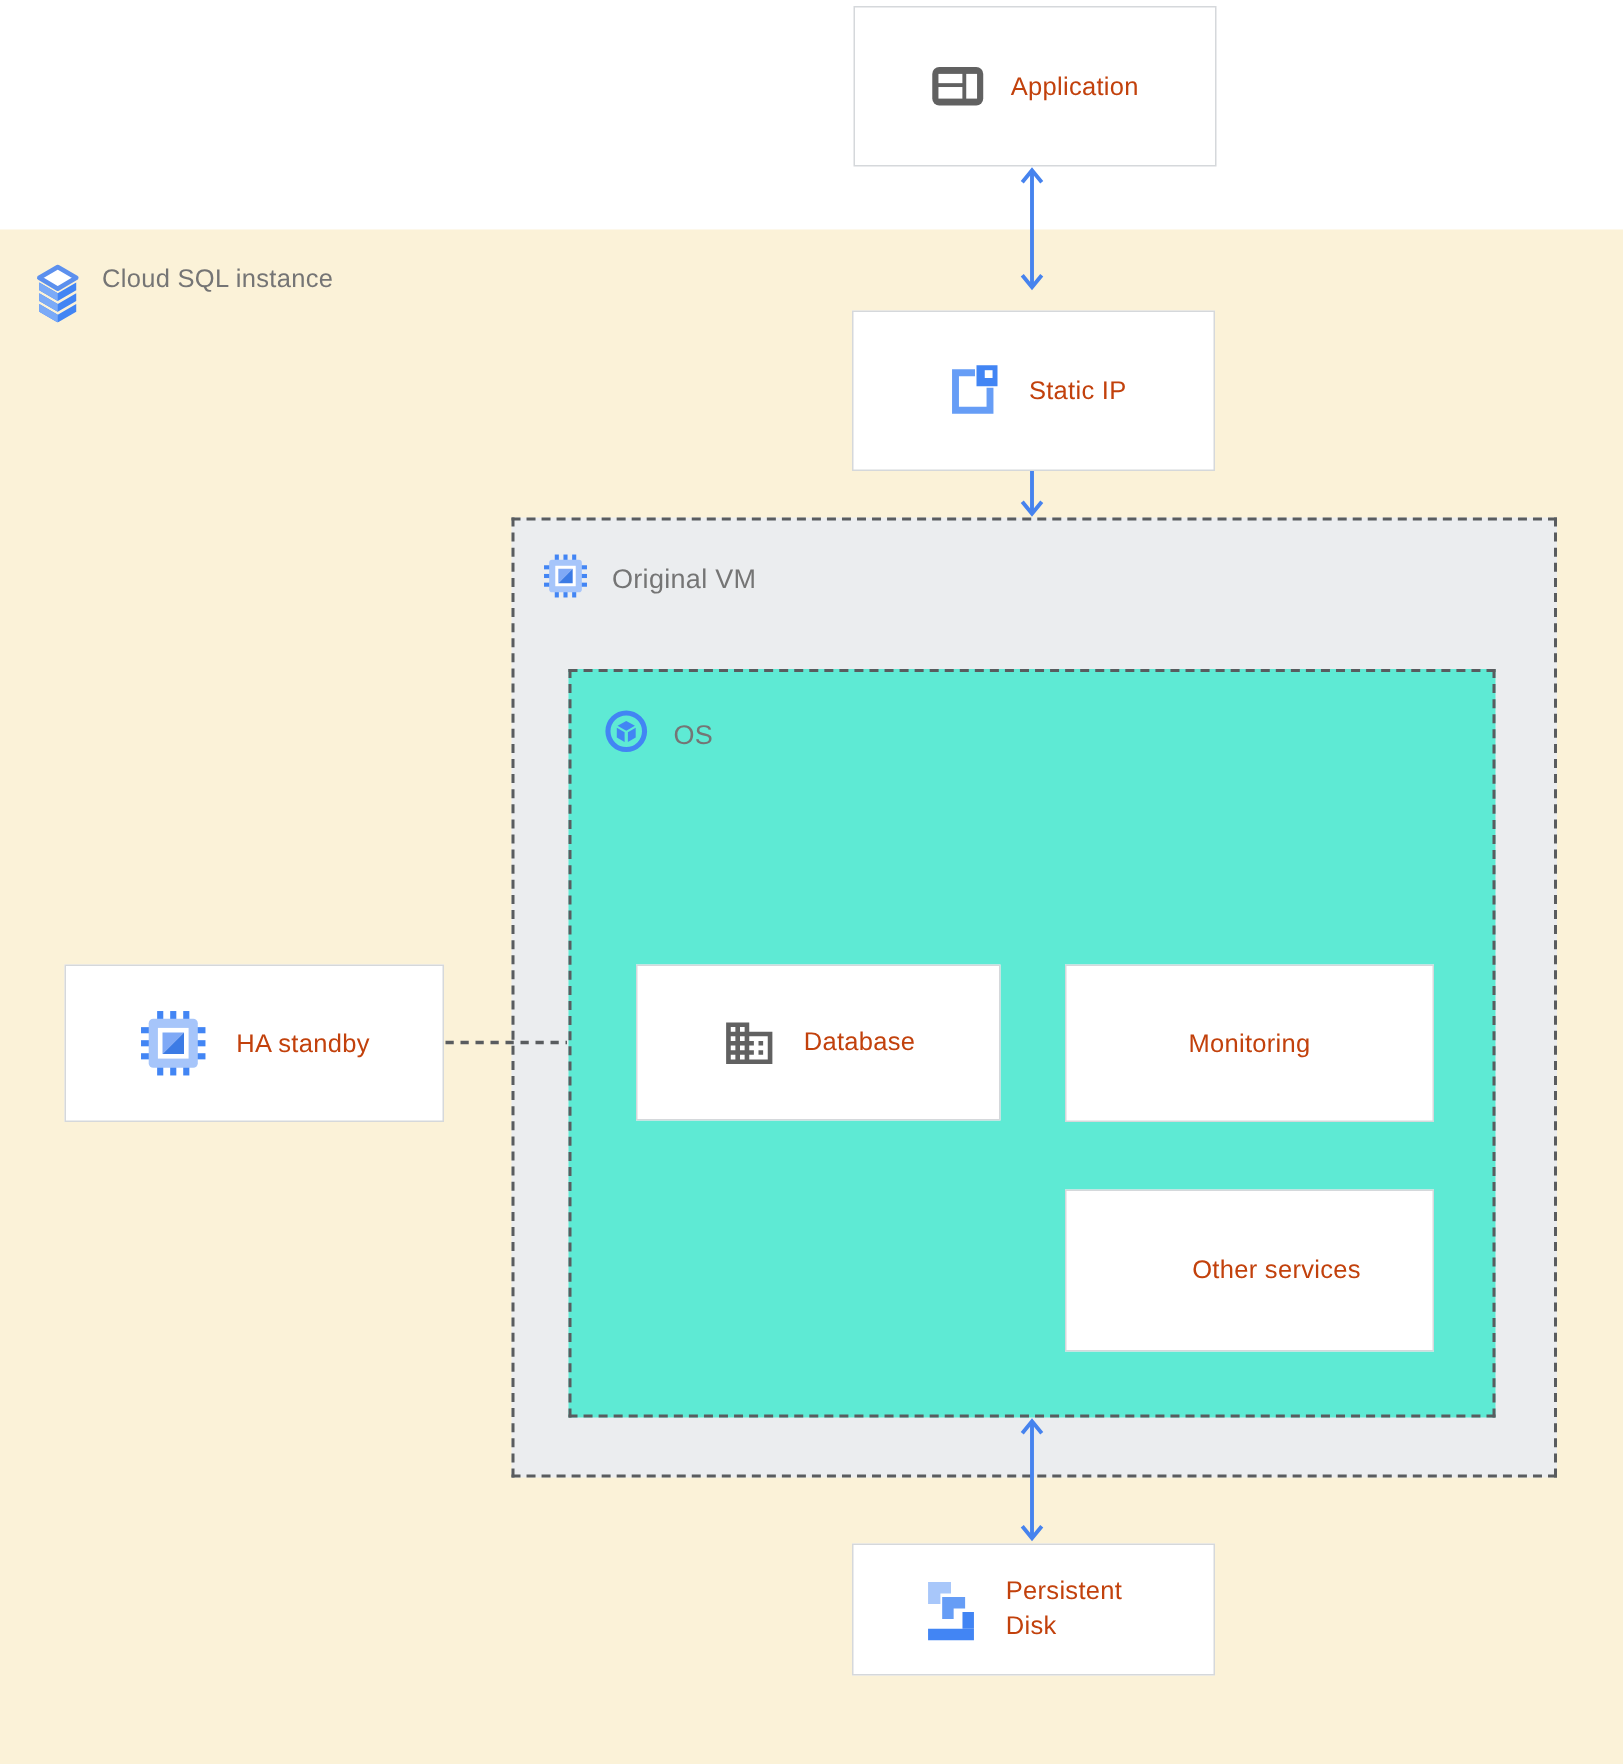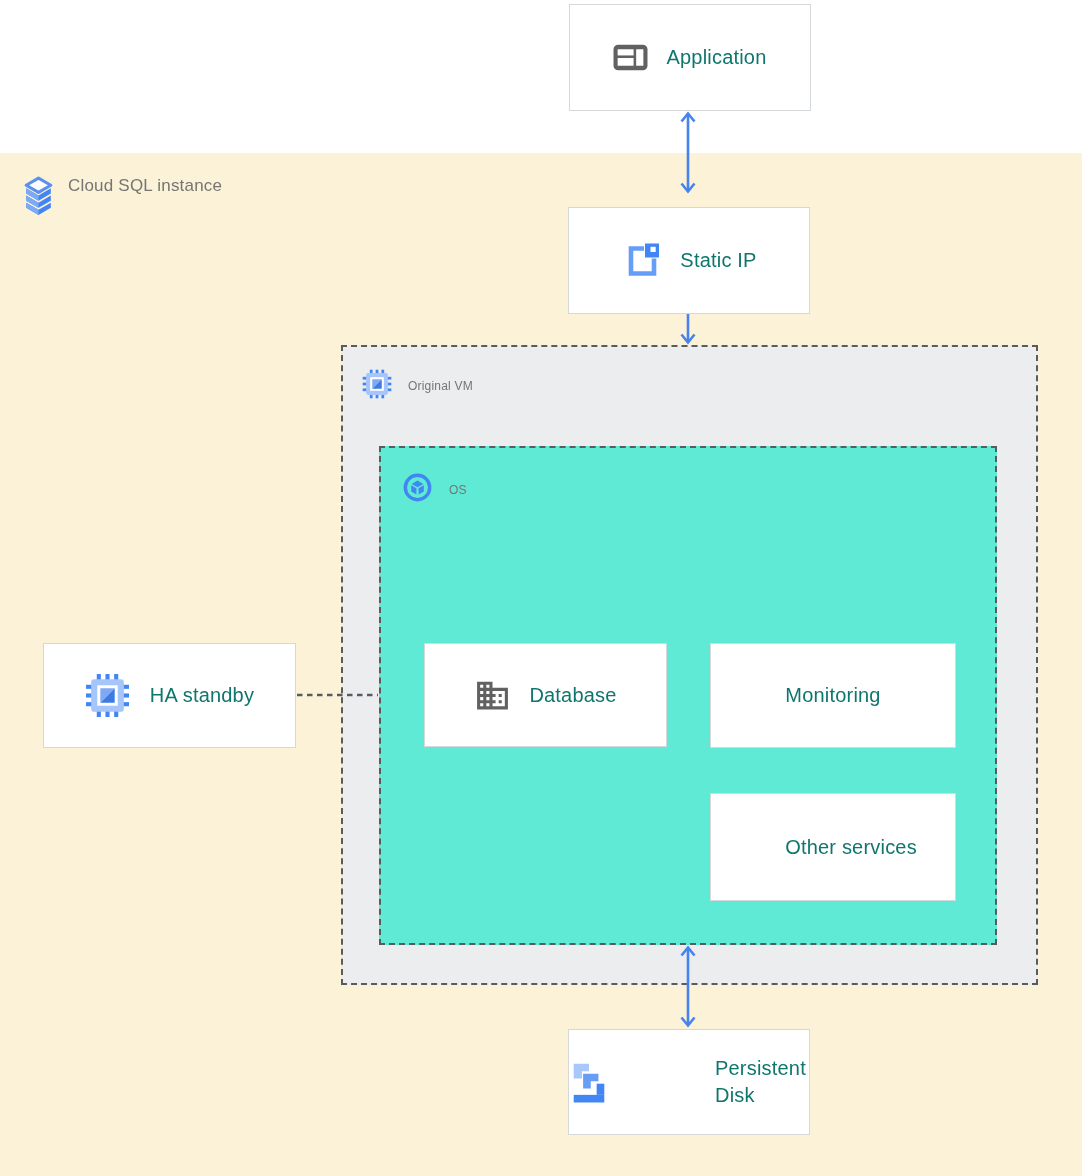--- a/index.html
+++ b/index.html
@@ -13,38 +13,38 @@
 
   .vm-container{
     position:absolute;left:341px;top:345px;width:697px;height:640px;
     background:#EBEDEF;border:2px dashed #595C5F;box-sizing:border-box;
   }
   .os-container{
     position:absolute;left:36px;top:99px;width:618px;height:499px;
     background:#5eead4;border:2px dashed #595C5F;box-sizing:border-box;
   }
   .container-label{position:absolute;display:flex;align-items:center;gap:16px;}
-  .container-label .txt{font-size:12px;color:#757575;letter-spacing:.2px;}
+  .container-label .txt{font-size:18px;color:#757575;letter-spacing:.2px;}
   .vm-label{left:19px;top:22px;}
   .os-label{left:21px;top:24px;}
 
   .box{
     position:absolute;background:#ffffff;border:1px solid #D5D8DB;box-sizing:border-box;
     display:flex;align-items:center;justify-content:center;gap:18px;
-    font-size:20px;color:#0f766e;letter-spacing:.2px;
+    font-size:17px;color:#c2410c;letter-spacing:.2px;
   }
   .box .icon{display:flex;align-items:center;justify-content:center;}
   .app-box{left:569px;top:4px;width:242px;height:107px;}
   .staticip-box{left:568px;top:207px;width:242px;height:107px;}
   .ha-box{left:43px;top:643px;width:253px;height:105px;gap:20px;}
   .db-box{left:424px;top:643px;width:243px;height:104px;}
   .logging-box{left:710px;top:487px;width:246px;height:108px;}
   .monitoring-box{left:710px;top:643px;width:246px;height:105px;}
   .other-box{left:710px;top:793px;width:246px;height:108px;padding-left:36px;}
-  .pd-box{left:568px;top:1029px;width:242px;height:106px;gap:17px;justify-content:space-between;}
+  .pd-box{left:568px;top:1029px;width:242px;height:88px;gap:17px;}
   .pd-box .lbl{width:94px;line-height:1.35;}
 
   .overlay{position:absolute;left:0;top:0;width:1082px;height:1176px;pointer-events:none;}
 </style>
 </head>
 <body>
 
 <div class="canvas">
 
   <div class="yellow-region"></div>

